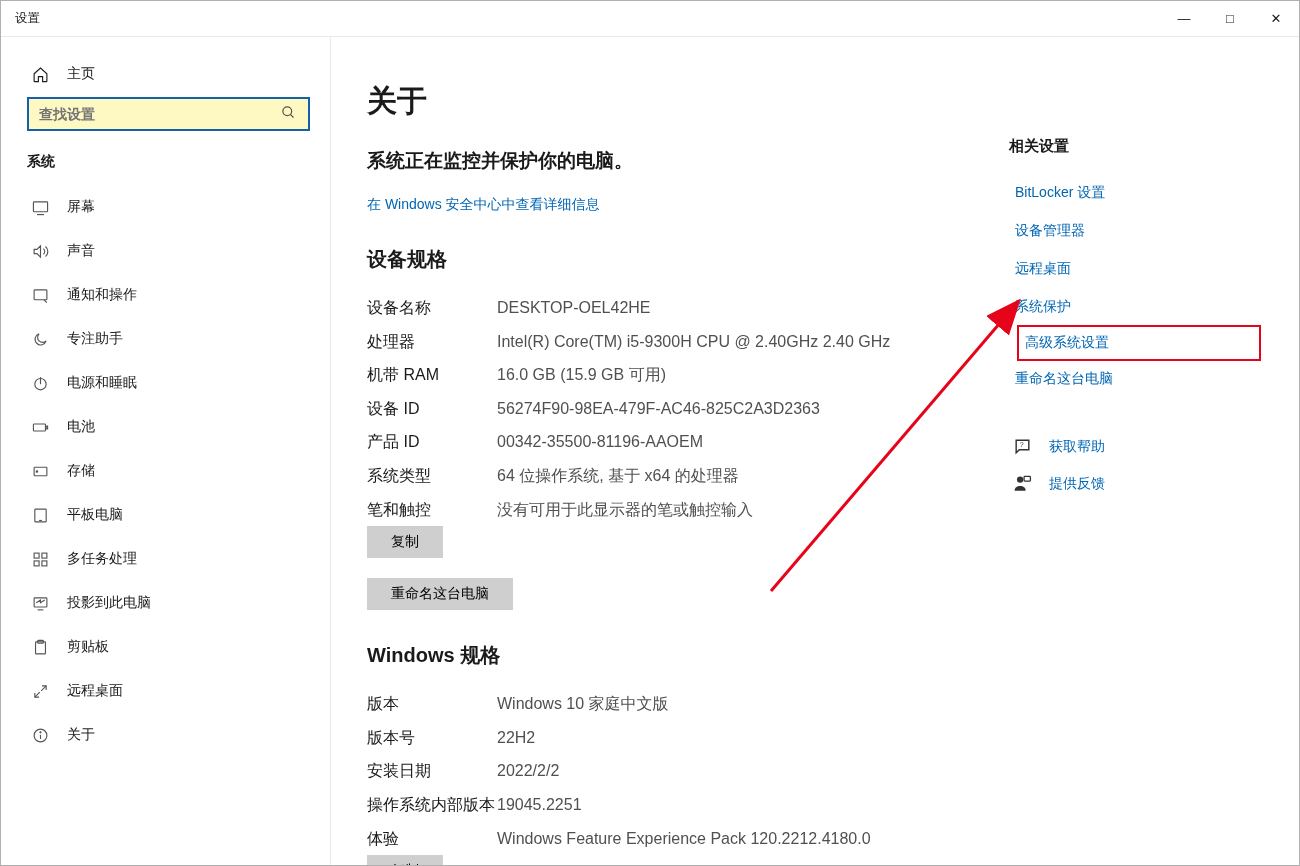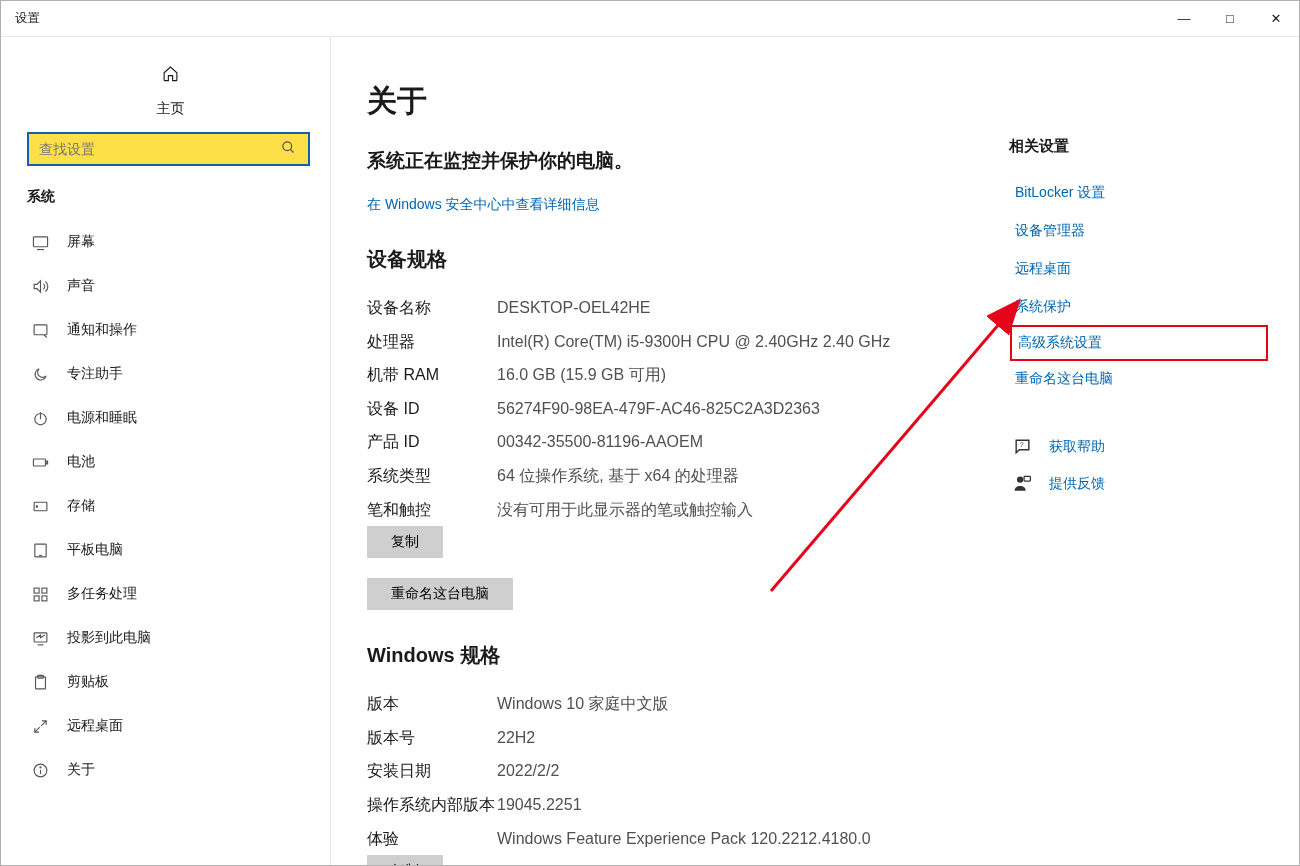--- a/index.html
+++ b/index.html
@@ -42,34 +42,34 @@
     padding-top: 20px;
     display: flex;
     flex-direction: column;
   }
   .home-row {
     display: flex;
     align-items: center;
     padding: 8px 20px 14px 30px;
     gap: 18px;
     cursor: default;
-    flex-direction: column;
   }
   .home-row .icon { width: 18px; display:flex; justify-content:center; color:#1a1a1a;}
   .search-wrap { padding: 0 20px 16px 26px; }
   .search {
     width: 100%;
     height: 34px;
     border: 2px solid #1460a9;
     outline: none;
     padding: 0 34px 0 10px;
     font-size: 14px;
     font-family: inherit;
     color: #777;
-    background: #fde047;
+    background: #fef9c3;
+    font-weight: bold;
   }
   .search-wrap { position: relative; }
   .search-icon {
     position: absolute;
     right: 34px;
     top: 8px;
     font-size: 15px;
     color: #555;
   }
   .group-label {
@@ -116,21 +116,21 @@
   .rail-link {
     display: block;
     color: #0066b4;
     font-size: 14px;
     padding: 10px 6px;
     cursor: pointer;
   }
   .rail-link.highlighted {
     border: 2.5px solid #e6041a;
     padding: 7px 6px;
-    margin: -1px 1px;
+    margin: -1px 8px;
   }
   .rail-iconlink {
     display: flex;
     align-items: center;
     gap: 16px;
     padding: 9px 2px;
     cursor: pointer;
   }
   .rail-iconlink .ricon { color:#333; width:22px; display:flex; justify-content:center; }
   .rail-iconlink .rlabel { color:#0066b4; }

